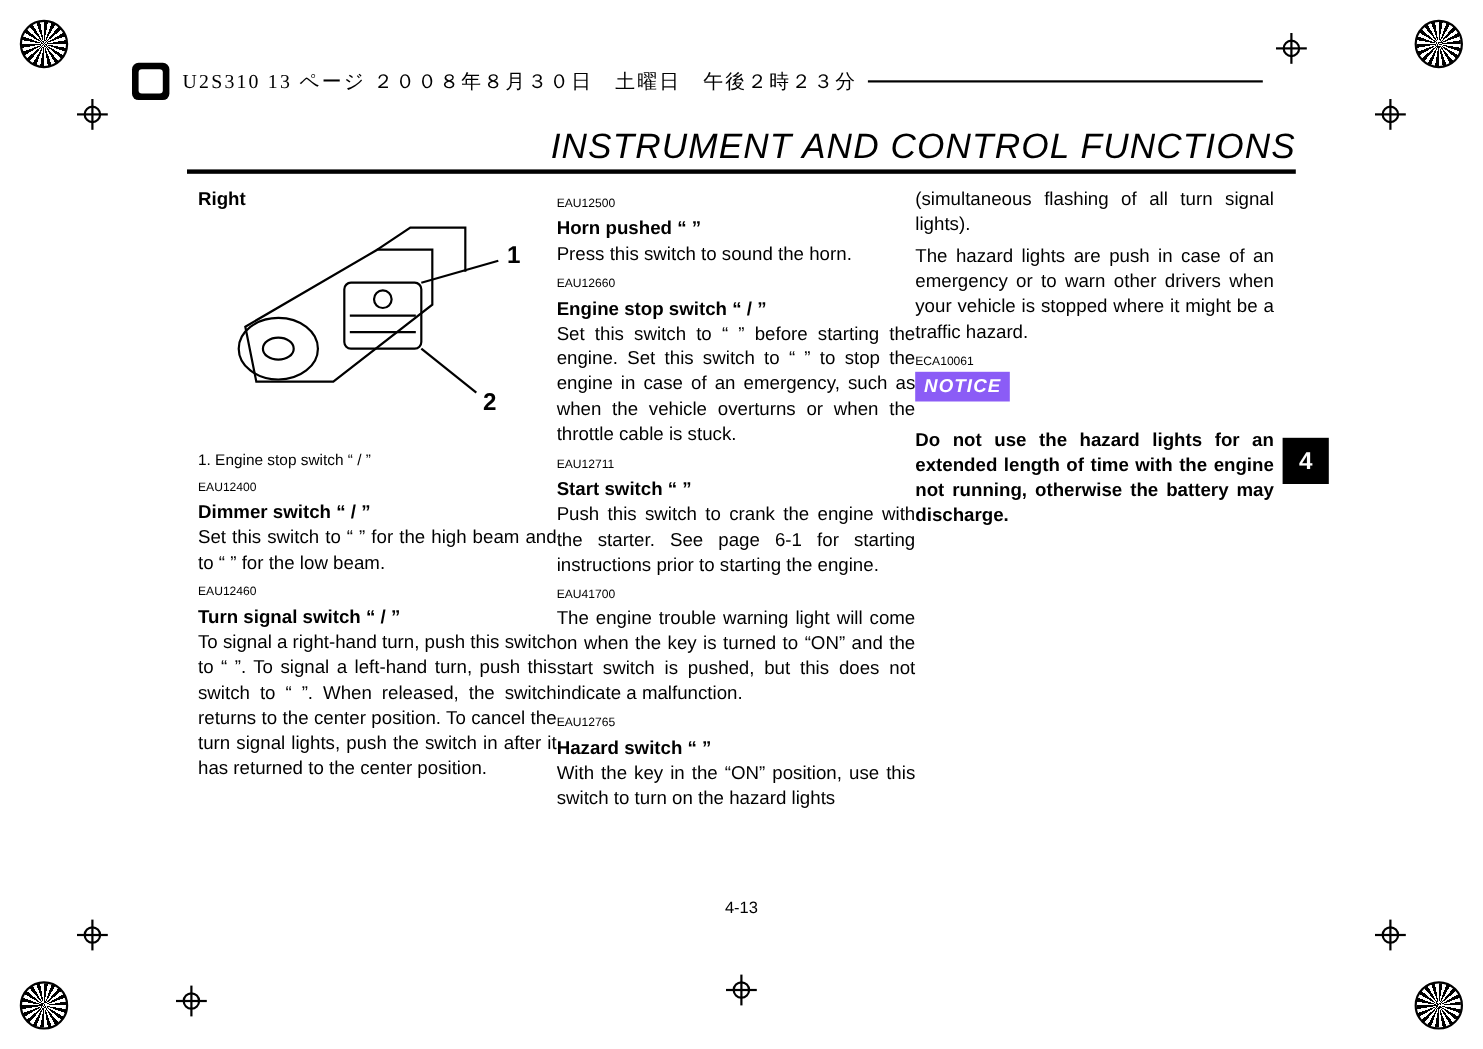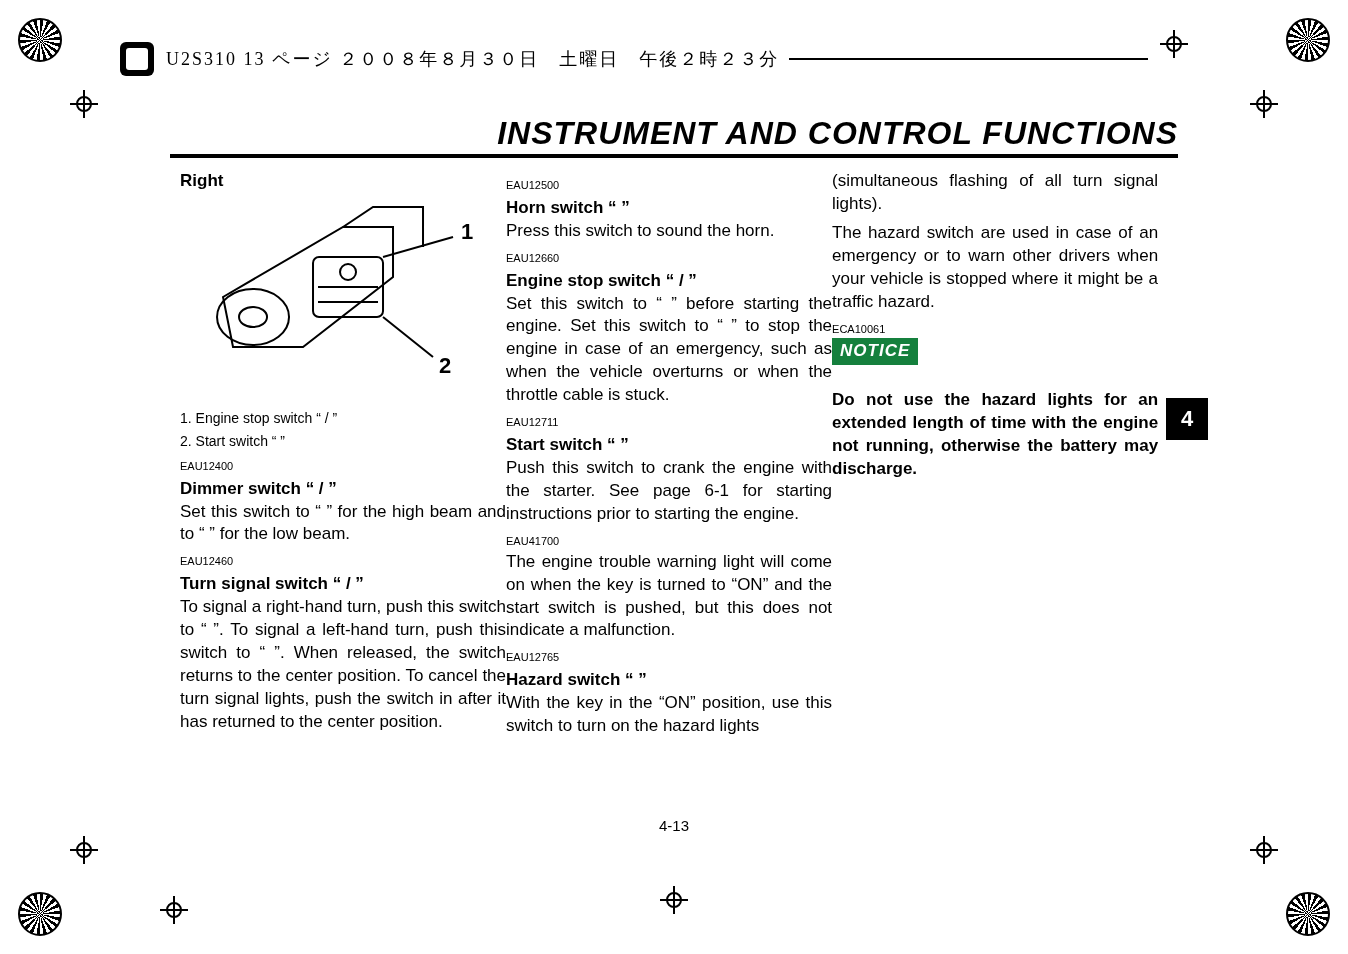--- a/index.html
+++ b/index.html
@@ -20,43 +20,43 @@
   .cross-tr { top: 90px; right: 70px; }
   .cross-bl { bottom: 90px; left: 70px; }
   .cross-br { bottom: 90px; right: 70px; }
   .cross-mid-top { top: 30px; right: 160px; }
   .cross-mid-btm { bottom: 30px; left: 160px; }
   .cross-mark::before, .cross-mark::after { content: ""; position: absolute; background: #000; }
   .cross-mark::before { left: 50%; top: 0; width: 2px; height: 100%; transform: translateX(-1px); }
   .cross-mark::after { top: 50%; left: 0; height: 2px; width: 100%; transform: translateY(-1px); }
   .cross-ring { position: absolute; top: 6px; left: 6px; width: 16px; height: 16px; border: 2px solid #000; border-radius: 50%; }
 
-  .header-bar { position: absolute; top: 42px; left: 120px; right: 190px; height: 34px; display: flex; align-items: center; text-align: right; }
+  .header-bar { position: absolute; top: 57px; left: 120px; right: 190px; height: 34px; display: flex; align-items: center; text-align: right; }
   .header-icon { width: 34px; height: 34px; background: #000; border-radius: 6px; margin-right: 12px; position: relative; }
   .header-icon::after { content: ""; position: absolute; top: 6px; left: 6px; width: 22px; height: 22px; background: #fff; border-radius: 3px; }
   .header-line { flex: 1; height: 2px; background: #000; margin: 0 10px; }
   .header-text span { font-size: 18px; letter-spacing: 2px; font-family: serif; }
 
   .title-bar { position: absolute; top: 114px; left: 170px; right: 170px; height: 44px; border-bottom: 4px solid #000; display: flex; align-items: flex-end; justify-content: flex-end; padding-bottom: 2px; }
-  .title-bar h1 { font-size: 32px; font-style: italic; font-weight: bold; letter-spacing: 1px; }
+  .title-bar h1 { font-size: 32px; font-style: italic; font-weight: normal; letter-spacing: 1px; }
 
   .content { position: absolute; top: 170px; left: 180px; right: 180px; bottom: 110px; display: flex; }
   .col { width: 33%; font-size: 17px; line-height: 1.35; text-align: justify; }
 
   .small-code { font-size: 11px; text-align: left; display: block; margin: 8px 0 2px 0; }
   .section-head { font-weight: bold; font-size: 17px; margin-top: 4px; }
   p { margin-bottom: 6px; }
 
   .diagram-label { font-weight: bold; font-size: 17px; margin-bottom: 4px; }
   .diagram-box { width: 100%; height: 190px; position: relative; }
   .diagram-box svg { width: 100%; height: 100%; }
   .diagram-legend { font-size: 14px; margin-top: 22px; }
   .diagram-legend div { margin-bottom: 4px; }
 
-  .notice-box { background: #15803d; color: #fff; font-style: italic; font-weight: bold; display: inline-block; padding: 2px 8px; font-size: 17px; letter-spacing: 1px; }
+  .notice-box { background: #8b5cf6; color: #fff; font-style: italic; font-weight: bold; display: inline-block; padding: 2px 8px; font-size: 17px; letter-spacing: 1px; }
   .notice-text { font-weight: bold; margin-top: 24px; }
 
   .page-tab { position: absolute; right: 140px; top: 398px; width: 42px; height: 42px; background: #000; color: #fff; display: flex; align-items: center; justify-content: center; font-weight: bold; font-size: 22px; }
 
   .footer-bullet { position: absolute; bottom: 40px; left: 50%; transform: translateX(-50%); width: 28px; height: 28px; }
   .footer-bullet::before, .footer-bullet::after { content: ""; position: absolute; background: #000; }
   .footer-bullet::before { left: 50%; top: 0; width: 2px; height: 100%; transform: translateX(-1px); }
   .footer-bullet::after { top: 50%; left: 0; height: 2px; width: 100%; transform: translateY(-1px); }
   .footer-ring { position: absolute; top: 6px; left: 6px; width: 16px; height: 16px; border: 2px solid #000; border-radius: 50%; }
   .page-num { position: absolute; bottom: 120px; left: 50%; transform: translateX(-50%); font-size: 15px; }
@@ -130,56 +130,55 @@
             <circle cx="155" cy="75" r="8"></circle>
             <path d="M190 60 L260 40"></path>
             <path d="M190 120 L240 160"></path>
           </g>
           <text x="268" y="42" font-size="22" font-weight="bold">1</text>
           <text x="246" y="176" font-size="22" font-weight="bold">2</text>
         </svg>
       </div>
       <div class="diagram-legend">
         <div>1. Engine stop switch “      /      ”</div>
-        <div>2. Start switch “     ”</div>
       </div>
 
       <span class="small-code">EAU12400</span>
       <div class="section-head">Dimmer switch “        /        ”</div>
       <p>Set this switch to “     ” for the high beam and to “     ” for the low beam.</p>
 
       <span class="small-code">EAU12460</span>
       <div class="section-head">Turn signal switch “   /   ”</div>
       <p>To signal a right-hand turn, push this switch to “   ”. To signal a left-hand turn, push this switch to “   ”. When released, the switch returns to the center position. To cancel the turn signal lights, push the switch in after it has returned to the center position.</p>
     </div>
 
     <div class="col">
       <span class="small-code">EAU12500</span>
-      <div class="section-head">Horn switch “      ”</div>
+      <div class="section-head">Horn pushed “      ”</div>
       <p>Press this switch to sound the horn.</p>
 
       <span class="small-code">EAU12660</span>
       <div class="section-head">Engine stop switch “      /      ”</div>
       <p>Set this switch to “    ” before starting the engine. Set this switch to “    ” to stop the engine in case of an emergency, such as when the vehicle overturns or when the throttle cable is stuck.</p>
 
       <span class="small-code">EAU12711</span>
       <div class="section-head">Start switch “     ”</div>
       <p>Push this switch to crank the engine with the starter. See page 6-1 for starting instructions prior to starting the engine.</p>
 
       <span class="small-code">EAU41700</span>
       <p>The engine trouble warning light will come on when the key is turned to “ON” and the start switch is pushed, but this does not indicate a malfunction.</p>
 
       <span class="small-code">EAU12765</span>
       <div class="section-head">Hazard switch “     ”</div>
       <p>With the key in the “ON” position, use this switch to turn on the hazard lights</p>
     </div>
 
     <div class="col">
       <p>(simultaneous flashing of all turn signal lights).</p>
-      <p>The hazard switch are used in case of an emergency or to warn other drivers when your vehicle is stopped where it might be a traffic hazard.</p>
+      <p>The hazard lights are push in case of an emergency or to warn other drivers when your vehicle is stopped where it might be a traffic hazard.</p>
 
       <span class="small-code">ECA10061</span>
       <div class="notice-box">NOTICE</div>
       <p class="notice-text">Do not use the hazard lights for an extended length of time with the engine not running, otherwise the battery may discharge.</p>
     </div>
 
   </div>
 
   <div class="page-num">4-13</div>
   <div class="footer-bullet">

